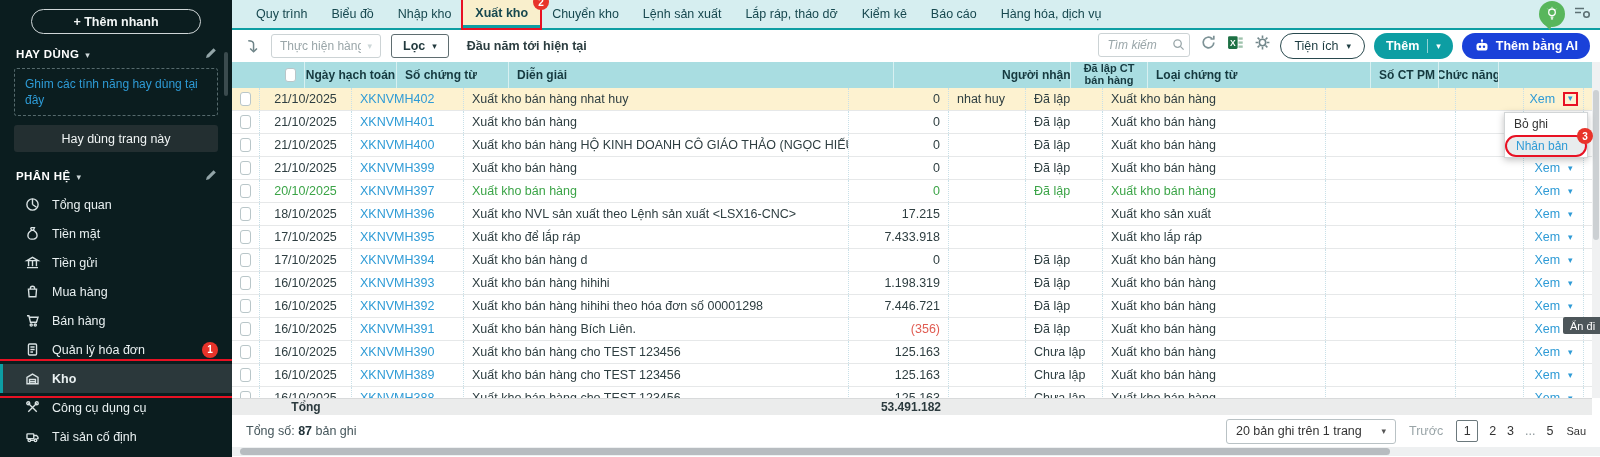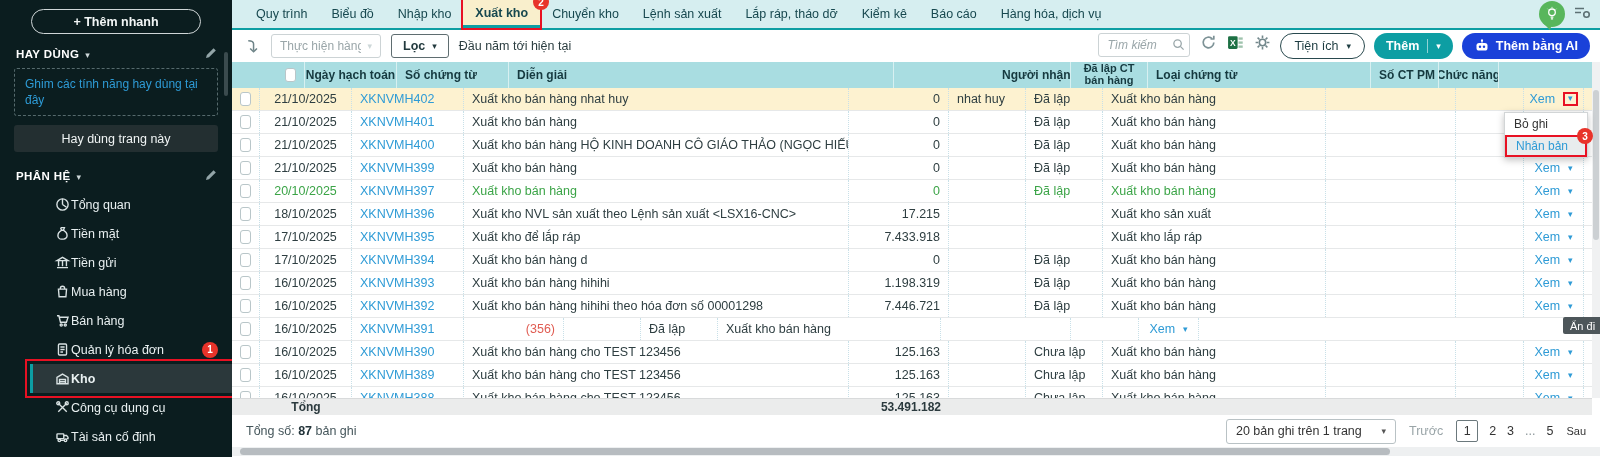--- a/index.html
+++ b/index.html
@@ -10,21 +10,21 @@
   .sidebar{position:absolute;left:0;top:0;width:232px;height:457px;background:var(--sidebar-bg,#0b1d1f);color:#e9f0f1;}
   .quick-add{display:block;margin:9px auto 4px;width:170px;height:25px;background:transparent;border:1px solid #cfd6d7;border-radius:13px;color:#f2f6f6;font-size:12.5px;font-weight:bold;cursor:pointer;}
   .side-scrollbar{position:absolute;right:4px;top:52px;width:4px;height:44px;background:#3b4b4e;border-radius:2px;}
   .section-head{display:flex;align-items:flex-end;gap:6px;padding:8px 14px 4px 16px;}
   .sec-label{font-size:11.5px;font-weight:bold;letter-spacing:.4px;color:#fff;}
   .caret{font-size:9px;color:#cdd7d8;line-height:1;}
   .pencil{margin-left:auto;width:14px;height:14px;}
   .pin-box{margin:4px 14px 2px;border:1px dashed #566a6d;border-radius:3px;padding:7px 10px;color:var(--link-blue,#2f86ee);font-size:12px;line-height:1.35;}
   .freq-btn{display:block;margin:9px 14px 2px;width:204px;height:27px;background:#232f31;border:none;border-radius:3px;color:#f0f4f4;font-size:12.5px;cursor:pointer;}
   .side-menu{margin-top:4px;}
-  .side-item{display:flex;align-items:center;height:29px;padding:0 14px 0 24px;font-size:12.5px;color:#e9f0f1;cursor:pointer;margin-left:30px;}
+  .side-item{display:flex;align-items:center;gap:11px;height:29px;padding:0 14px 0 24px;font-size:12.5px;color:#e9f0f1;cursor:pointer;}
   .side-ico{width:17px;height:17px;flex:0 0 17px;display:flex;align-items:center;}
   .side-ico svg{width:17px;height:17px;}
   .side-item.active{background:#2b383b;box-shadow:inset 3px 0 0 var(--accent-teal,#35b7c9);font-weight:bold;}
   .side-item.annotated{outline:2px solid var(--annotation-red,#e81123);outline-offset:3px;}
   .step-badge{width:16px;height:16px;border-radius:50%;background:var(--badge-red,#e8332a);color:#fff;font-size:10px;font-weight:bold;display:flex;align-items:center;justify-content:center;}
   .side-item .step-badge{margin-left:auto;}
 
   
   .main{position:absolute;left:232px;top:0;width:1368px;height:457px;background:#fff;}
 
@@ -37,21 +37,21 @@
   .bulb{width:26px;height:26px;border-radius:50%;background:#58b65c;display:flex;align-items:center;justify-content:center;position:relative;}
   .bulb:after{content:"";position:absolute;left:5px;bottom:-3px;width:0;height:0;border-left:6px solid transparent;border-right:2px solid transparent;border-top:6px solid #58b65c;}
   .bulb svg{width:16px;height:16px;}
   .listgear svg{width:19px;height:17px;}
 
   .toolbar{position:absolute;left:0;top:30px;width:100%;height:32px;background:#fff;display:flex;align-items:center;padding:0 10px 0 12px;gap:10px;}
   .sort-ico svg{width:17px;height:17px;display:block;}
   .batch-select{width:110px;height:24px;border:1px solid #ccd3d5;border-radius:3px;display:flex;align-items:center;padding:0 8px;color:#9aa6a9;font-size:12px;gap:6px;}
   .batch-select .lbl{overflow:hidden;white-space:nowrap;flex:1;}
   .filter-btn{height:24px;border:1px solid #5f6d70;border-radius:3px;background:#fff;display:flex;align-items:center;gap:7px;padding:0 11px;font-size:12.5px;font-weight:bold;color:#233a3e;cursor:pointer;}
-  .period{font-size:12.5px;color:#2b3d40;margin-left:0;cursor:pointer;}
+  .period{font-size:12.5px;color:#2b3d40;margin-left:8px;cursor:pointer;font-weight:bold;}
   .tb-right{margin-left:auto;display:flex;align-items:flex-start;gap:9px;}
   .search{position:relative;width:92px;height:24px;}
   .search input{width:100%;height:100%;border:1px solid #ccd3d5;border-radius:3px;padding:0 22px 0 8px;font-size:12px;color:#333;}
   .search input::placeholder{font-style:italic;color:#9aa6a9;}
   .search .mag{position:absolute;right:5px;top:5px;width:13px;height:13px;}
   .tb-ico{width:18px;height:18px;display:flex;align-items:center;justify-content:center;cursor:pointer;}
   .tb-ico svg{width:17px;height:17px;}
   .util-btn{height:26px;border:1.5px solid #29494e;border-radius:14px;background:#fff;display:flex;align-items:center;gap:8px;padding:0 13px;font-size:12.5px;color:#1d3c41;cursor:pointer;}
   .add-btn{height:26px;border:none;border-radius:14px;background:var(--accent-teal,#0d9ea3);color:#fff;display:flex;align-items:center;padding:0 12px;font-size:12.5px;font-weight:bold;cursor:pointer;gap:8px;}
   .add-btn .divider{width:1px;height:14px;background:rgba(255,255,255,.55);}
@@ -99,21 +99,21 @@
   .next{font-size:11px;color:#333;cursor:pointer;}
 
   
   .hscroll{position:absolute;left:0;top:447px;width:1368px;height:9px;background:#eef0f1;}
   .hthumb{position:absolute;left:8px;top:1px;width:1150px;height:7px;background:#b7bcc0;border-radius:4px;}
   .vscroll{position:absolute;right:0;top:62px;width:8px;height:336px;background:#f0f1f2;}
   .vthumb{position:absolute;left:1px;top:28px;width:6px;height:150px;background:#ccd0d3;border-radius:3px;}
 
   
   .ctx-menu{position:absolute;left:1504px;top:112px;width:84px;background:#fff;border:1px solid #d2d5d6;box-shadow:0 2px 7px rgba(0,0,0,.25);z-index:50;}
-  .ctx-item{height:22px;display:flex;align-items:center;padding:0 9px;font-size:12px;color:#333;cursor:pointer;}
+  .ctx-item{height:22px;display:flex;align-items:center;padding:0 9px;font-size:12px;color:#333;cursor:pointer;border-radius:11px;}
   .ctx-item.annotated{background:#e8eced;color:var(--link-blue,#2e9bd6);border:2px solid var(--annotation-red,#e81123);}
   .ctx-menu .step-badge{position:absolute;right:-6px;top:15px;z-index:55;}
   .hide-tooltip{position:absolute;left:1563px;top:317px;height:17px;background:#4d565a;color:#fff;font-size:11px;display:flex;align-items:center;padding:0 7px;z-index:60;border-radius:2px;white-space:nowrap;}
 </style>
 </head>
 <body>
 
 <div class="root">
 
   <aside class="sidebar">
@@ -566,20 +566,21 @@
             <span class="xem">Xem</span>
             <span class="caret">▾</span>
           </div>
         </div>
         <div class="trow">
           <div class="cell w0 a-c">
             <span class="checkbox"></span>
           </div>
           <div class="cell w1 a-c">16/10/2025</div>
           <div class="cell w2 doc">XKNVMH391</div>
+          <div class="cell w3">Xuất kho bán hàng Bích Liên.</div>
           <div class="cell w4 a-r">
             <span class="neg">(356)</span>
           </div>
           <div class="cell w5"></div>
           <div class="cell w6">Đã lập</div>
           <div class="cell w7">Xuất kho bán hàng</div>
           <div class="cell w8"></div>
           <div class="cell w9"></div>
           <div class="cell w10 a-c action">
             <span class="xem">Xem</span>

